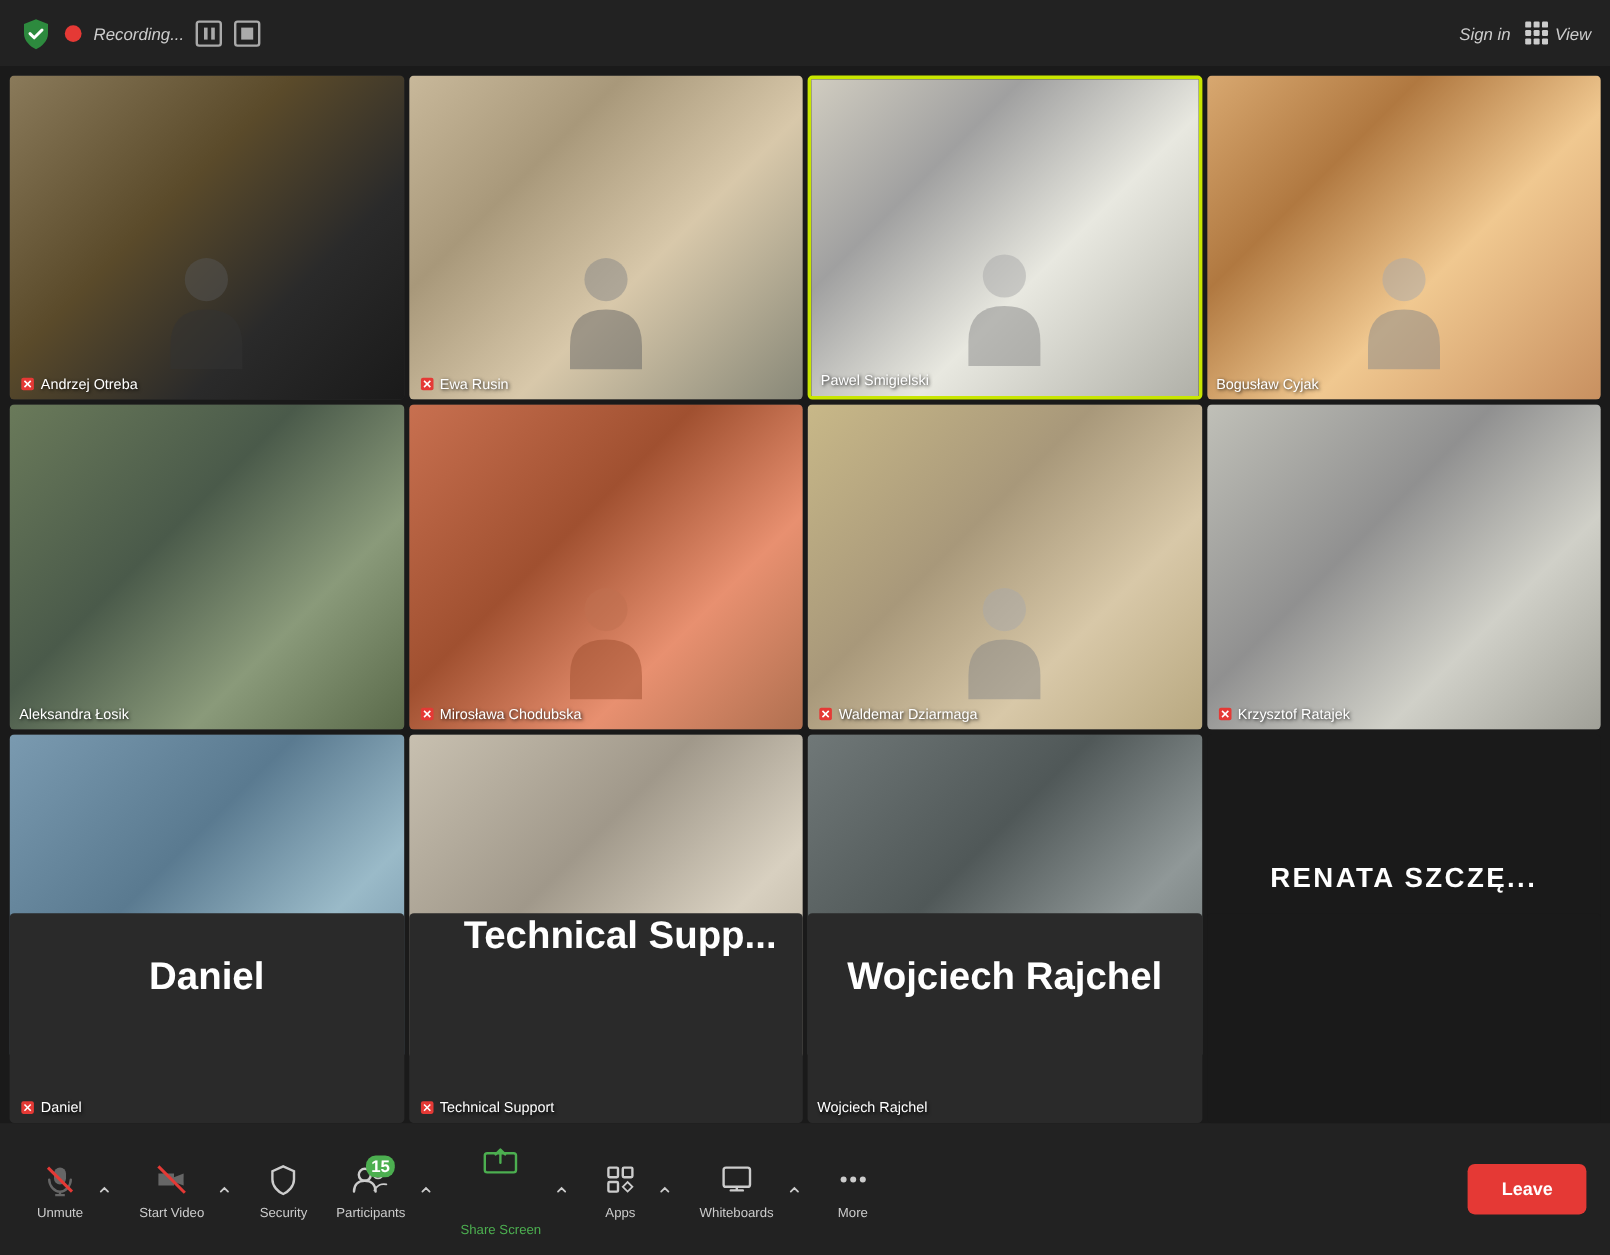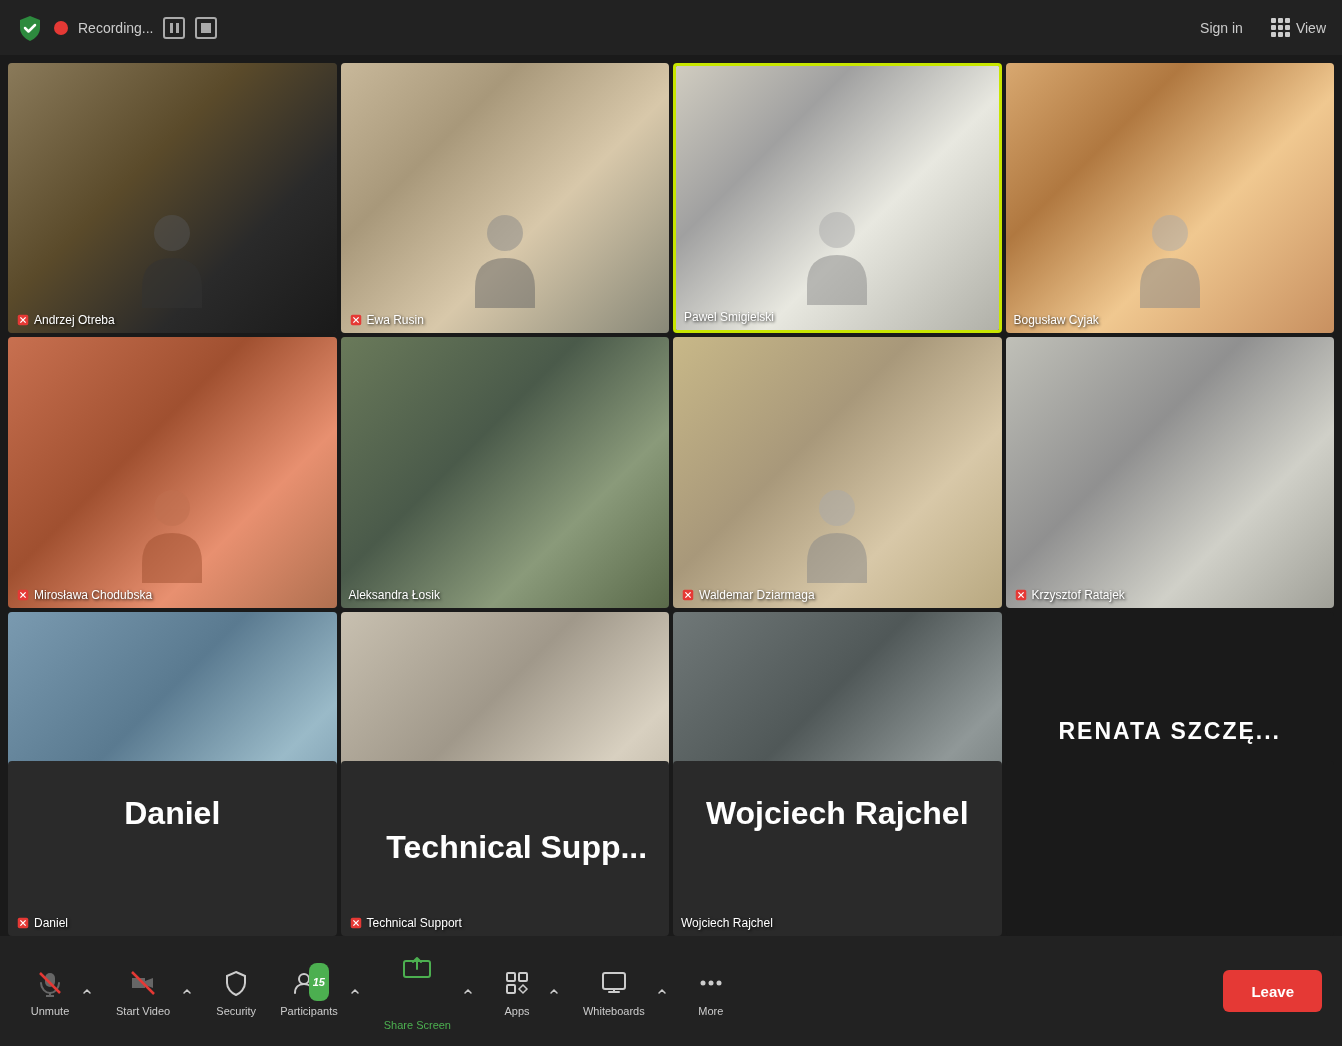--- a/index.html
+++ b/index.html
@@ -18,20 +18,21 @@
       width: 100%;
       height: 55px;
       background: #222222;
       display: flex;
       justify-content: space-between;
       padding: 0 16px;
       position: absolute;
       top: 0;
       left: 0;
       z-index: 10;
+      font-style: italic;
     }
     .top-bar-left {
       display: flex;
       align-items: center;
       gap: 10px;
     }
     .shield-icon {
       width: 28px;
       height: 28px;
     }
@@ -75,21 +76,21 @@
     }
     .rec-stop span {
       display: inline-block;
       width: 10px;
       height: 10px;
       background: #aaa;
     }
     .top-bar-right {
       display: flex;
       align-items: center;
-      gap: 28px;
+      gap: 12px;
     }
     .top-bar-right .sign-in {
       font-size: 14px;
       color: #ccc;
       cursor: pointer;
     }
     .view-btn {
       display: flex;
       align-items: center;
       gap: 6px;
@@ -386,40 +387,40 @@
     <svg style="position:absolute;bottom:25px;left:50%;transform:translateX(-50%);opacity:0.5;" width="80" height="100" viewBox="0 0 80 100">
       <circle cx="40" cy="25" r="18" fill="#aaa"></circle>
       <path d="M10 80 Q10 50 40 50 Q70 50 70 80 L70 100 L10 100Z" fill="#888"></path>
     </svg>
     <div class="participant-name">
       <span>Bogusław Cyjak</span>
     </div>
   </div>
 
   <div class="video-cell">
+    <div class="vid-bg vid-aleksandra"></div>
+    <div class="participant-name">
+      <span>Aleksandra Łosik</span>
+    </div>
+  </div>
+
+  <div class="video-cell">
     <div class="vid-bg vid-miroslawa"></div>
     <svg style="position:absolute;bottom:25px;left:50%;transform:translateX(-50%);opacity:0.5;" width="80" height="100" viewBox="0 0 80 100">
       <circle cx="40" cy="25" r="18" fill="#c07050"></circle>
       <path d="M10 80 Q10 50 40 50 Q70 50 70 80 L70 100 L10 100Z" fill="#a05030"></path>
     </svg>
     <div class="participant-name">
       <span class="mute-icon">
         <svg viewBox="0 0 16 16" fill="none">
             <rect x="2" y="2" width="12" height="12" rx="2" fill="#e53935"></rect>
             <path d="M5 5L11 11M11 5L5 11" stroke="white" stroke-width="1.5"></path>
           </svg>
       </span>
       <span>Mirosława Chodubska</span>
-    </div>
-  </div>
-
-  <div class="video-cell">
-    <div class="vid-bg vid-aleksandra"></div>
-    <div class="participant-name">
-      <span>Aleksandra Łosik</span>
     </div>
   </div>
 
   <div class="video-cell">
     <div class="vid-bg vid-waldemar"></div>
     <svg style="position:absolute;bottom:25px;left:50%;transform:translateX(-50%);opacity:0.5;" width="80" height="100" viewBox="0 0 80 100">
       <circle cx="40" cy="25" r="18" fill="#aaa"></circle>
       <path d="M10 80 Q10 50 40 50 Q70 50 70 80 L70 100 L10 100Z" fill="#888"></path>
     </svg>
     <div class="participant-name">
@@ -519,21 +520,21 @@
         <svg viewBox="0 0 16 16" fill="none">
             <rect x="2" y="2" width="12" height="12" rx="2" fill="#e53935"></rect>
             <path d="M5 5L11 11M11 5L5 11" stroke="white" stroke-width="1.5"></path>
           </svg>
       </span>
       <span>Daniel</span>
     </div>
   </div>
 
   <div class="video-cell name-only dark-bg" style="background:#2a2a2a;">
-    <div style="display:flex;align-items:flex-end;justify-content:center;height:100%;padding-bottom:30px;margin-left:24px;">
+    <div style="display:flex;align-items:flex-start;justify-content:center;height:100%;padding-bottom:30px;margin-left:24px;">
       <span class="name-only-big">Technical  Supp...</span>
     </div>
     <div class="participant-name">
       <span class="mute-icon">
         <svg viewBox="0 0 16 16" fill="none">
             <rect x="2" y="2" width="12" height="12" rx="2" fill="#e53935"></rect>
             <path d="M5 5L11 11M11 5L5 11" stroke="white" stroke-width="1.5"></path>
           </svg>
       </span>
       <span>Technical Support</span>
@@ -600,21 +601,21 @@
     </div>
 
     <div class="ctrl-btn">
       <div class="icon-area" style="position:relative;">
         <svg width="32" height="28" viewBox="0 0 32 28" fill="none">
           <circle cx="11" cy="10" r="5" stroke="#ccc" stroke-width="2" fill="none"></circle>
           <path d="M2 24 C2 18 6 15 11 15 C16 15 20 18 20 24" stroke="#ccc" stroke-width="2" fill="none" stroke-linecap="round"></path>
           <circle cx="22" cy="9" r="4" stroke="#ccc" stroke-width="1.5" fill="none"></circle>
           <path d="M19 23 C21 19 25 17 29 18" stroke="#ccc" stroke-width="1.5" fill="none" stroke-linecap="round"></path>
         </svg>
-        <div style="position:absolute;top:-2px;right:-2px;background:#4caf50;color:white;font-size:11px;border-radius:8px;padding:13px 4px;font-weight:bold;font-style:italic;">15</div>
+        <div style="position:absolute;top:-2px;right:-2px;background:#4caf50;color:white;font-size:14px;border-radius:8px;padding:1px 4px;font-weight:bold;">15</div>
       </div>
       <span class="btn-label">Participants</span>
     </div>
     <div class="ctrl-chevron">
       <svg viewBox="0 0 10 10" fill="none">
         <path d="M2 7L5 4L8 7" stroke="#ccc" stroke-width="1.5" stroke-linecap="round"></path>
       </svg>
     </div>
 
     <div class="ctrl-btn share-btn">

